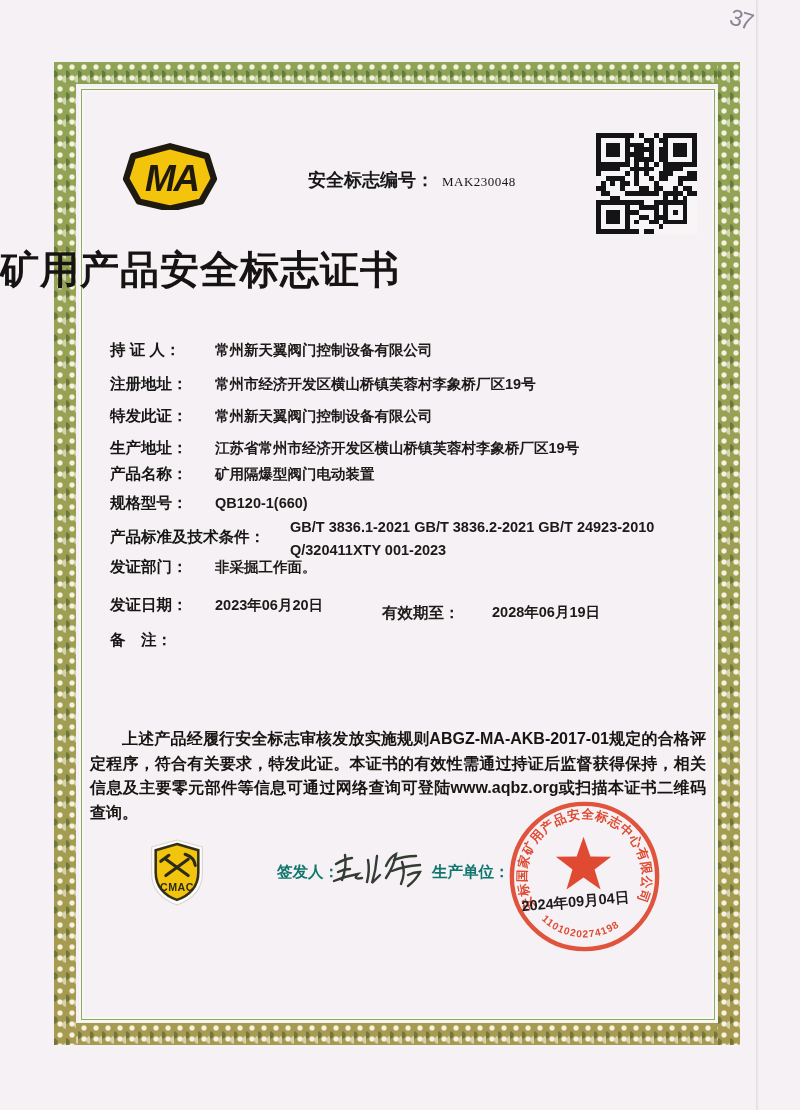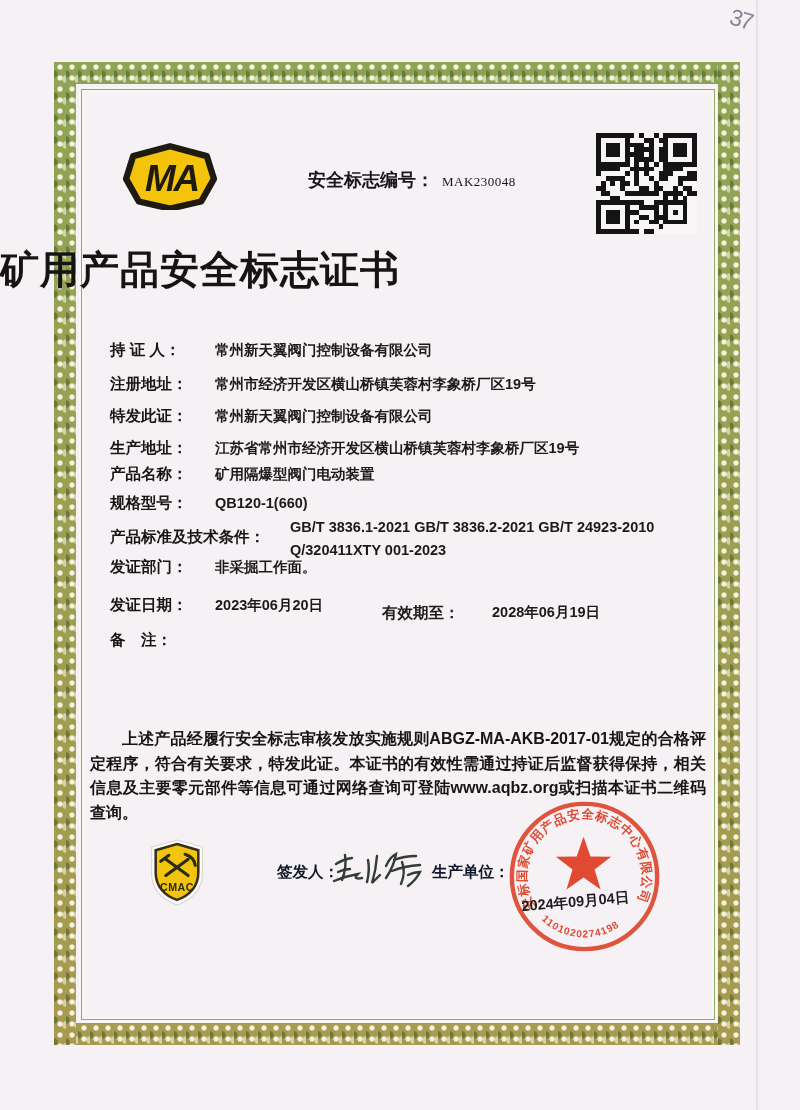--- a/index.html
+++ b/index.html
@@ -59,21 +59,21 @@
   .dlabel2{position:absolute;left:272px;top:8px;font-weight:bold;}
   .dvalue2{position:absolute;left:362px;top:8px;text-align:right;}
   
   .statement{
     left:90px;top:727px;width:616px;margin:0;
     font-size:16px;font-weight:bold;line-height:24.5px;
     text-align:justify;text-indent:2em;color:#161512;
   }
   
   .cmac{left:146px;top:838px;width:62px;height:69px;}
-  .signer-label,.dept-label{font-size:15.5px;font-weight:bold;color:#0f172a;}
+  .signer-label,.dept-label{font-size:15.5px;font-weight:bold;color:#0f766e;}
   .signer-label{left:277px;top:862px;}
   .signature{left:328px;top:842px;width:100px;height:54px;}
   .dept-label{left:432px;top:862px;}
   .seal{left:507px;top:799px;width:155px;height:155px;}
 </style>
 </head>
 <body>
 
 <div>
 

